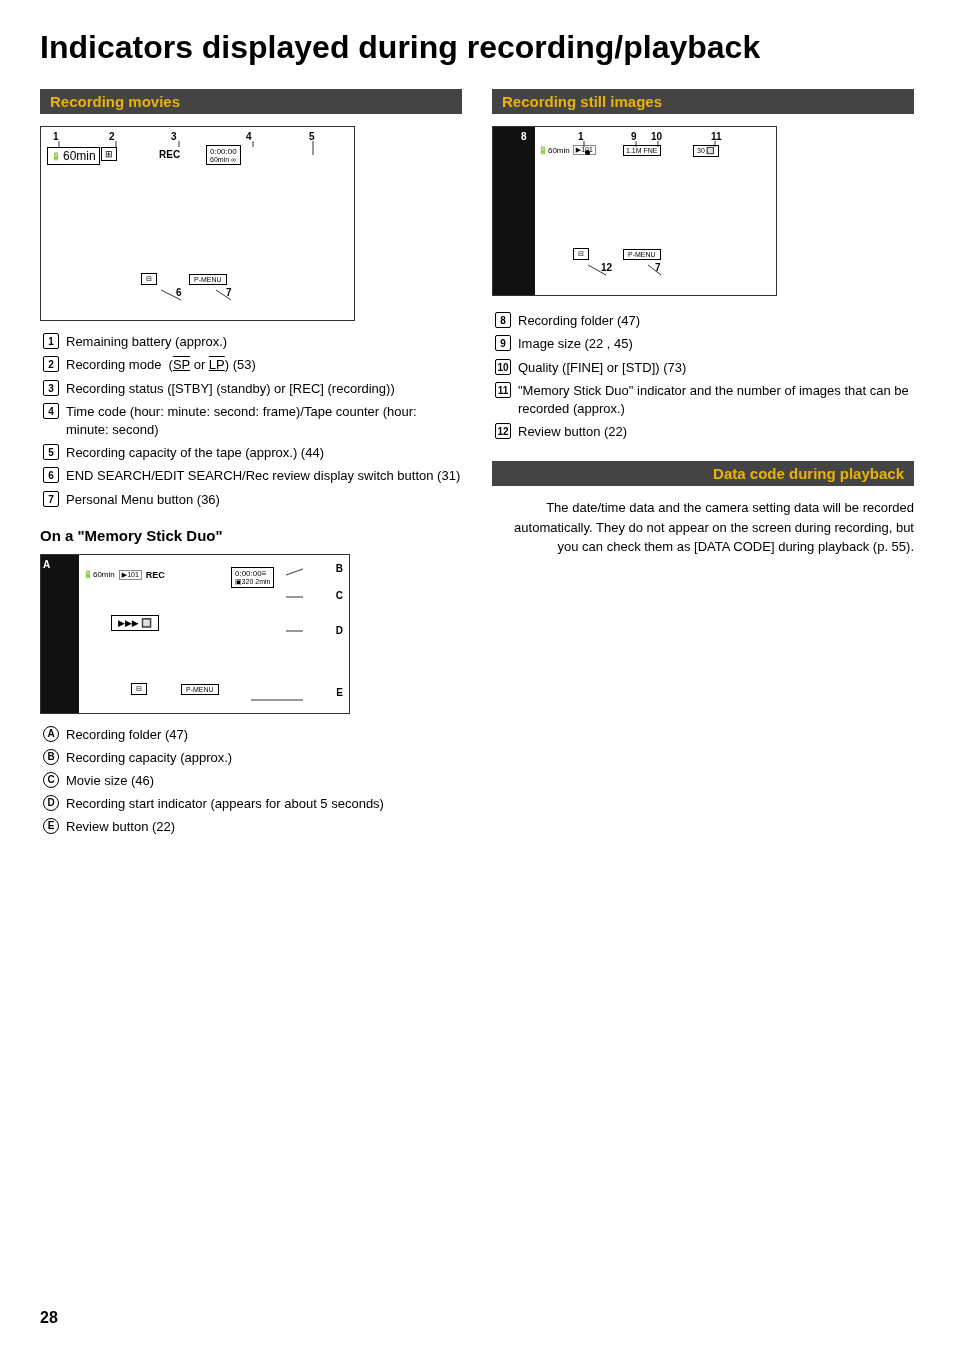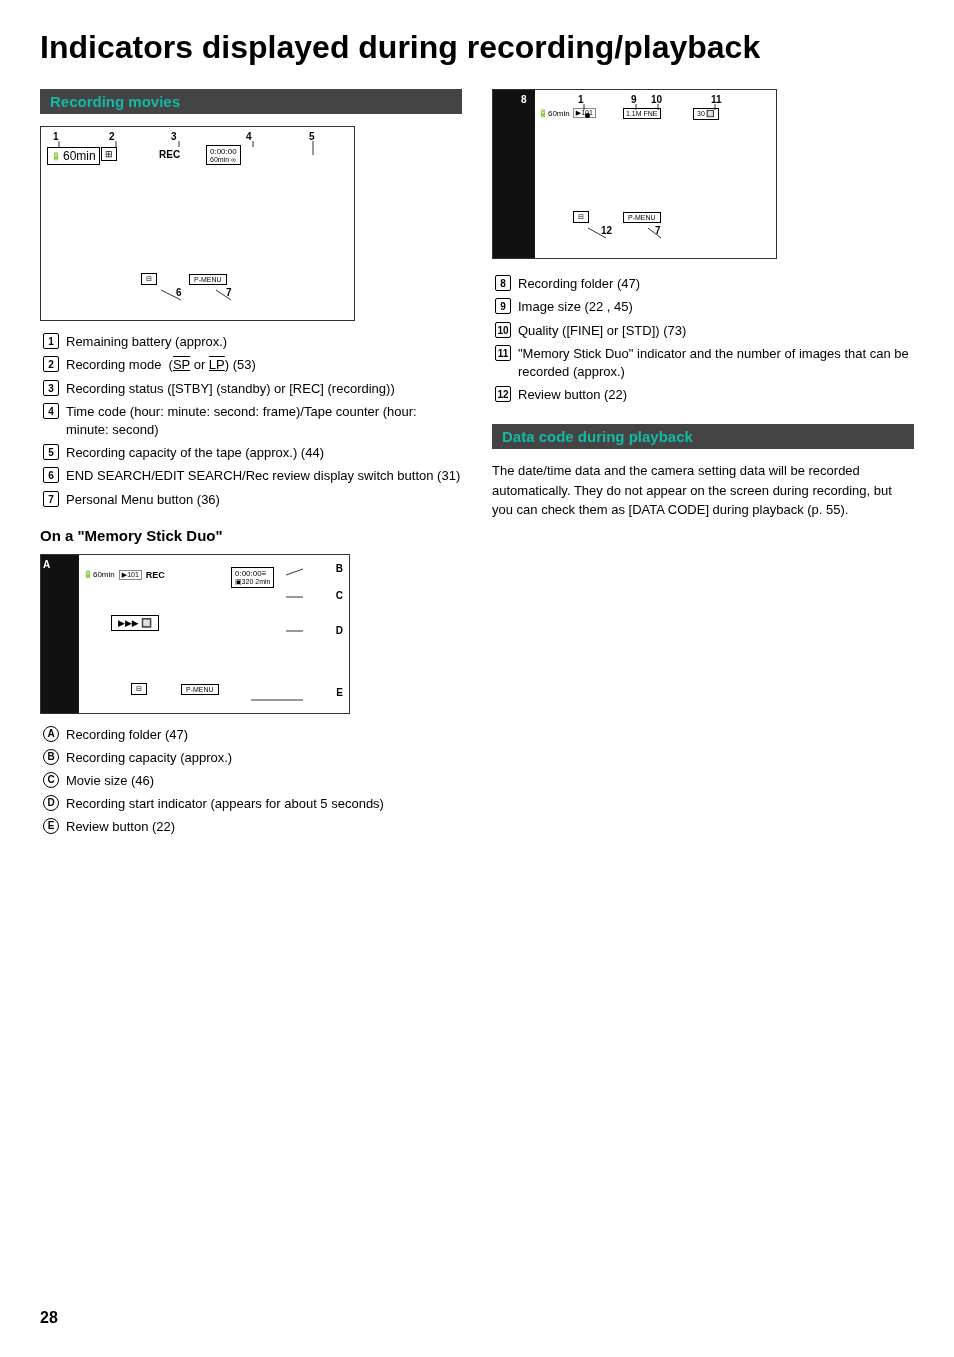--- a/index.html
+++ b/index.html
@@ -24,21 +24,21 @@
       gap: 30px;
     }
     .col-left {
       flex: 1;
     }
     .col-right {
       flex: 1;
     }
     .section-header {
       background: #444;
-      color: #14b8a6;
+      color: #eab308;
       font-size: 15px;
       font-weight: bold;
       padding: 4px 10px;
       margin-bottom: 12px;
     }
     .subsection-title {
       font-size: 15px;
       font-weight: bold;
       margin-bottom: 10px;
       margin-top: 4px;
@@ -290,20 +290,21 @@
       <li>
         <span class="num">
             <span class="circled-letter">E</span>
           </span>
         <span class="txt">Review button (22)</span>
       </li>
     </ul>
   </div>
 
   <div class="col-right">
+    <div class="section-header">Recording still images</div>
 
     <div style="margin-bottom:16px;">
       <div class="screen-tape-diagram still-screen">
 
         <div style="position:absolute;left:0;top:0;bottom:0;width:42px;background:#111;"></div>
 
         <span style="position:absolute;top:4px;left:28px;font-size:10px;font-weight:bold;color:#fff;">8</span>
         <span style="position:absolute;top:4px;left:85px;font-size:10px;font-weight:bold;">1</span>
         <span style="position:absolute;top:4px;left:138px;font-size:10px;font-weight:bold;">9</span>
         <span style="position:absolute;top:4px;left:158px;font-size:10px;font-weight:bold;">10</span>
@@ -363,20 +364,20 @@
         <span class="txt">"Memory Stick Duo" indicator and the number of images that can be recorded (approx.)</span>
       </li>
       <li>
         <span class="num">
             <span class="circled">12</span>
           </span>
         <span class="txt">Review button (22)</span>
       </li>
     </ul>
 
-    <div style="margin-top: 20px;">
+    <div style="margin-top: 20px; text-align: right;">
       <div class="section-header">Data code during playback</div>
       <p style="font-size:13px;line-height:1.5;margin-top:8px;">The date/time data and the camera setting data will be recorded automatically. They do not appear on the screen during recording, but you can check them as [DATA CODE] during playback (p. 55).</p>
     </div>
   </div>
 </div>
 
 <div class="page-num">28</div>
 
 </body></html>

